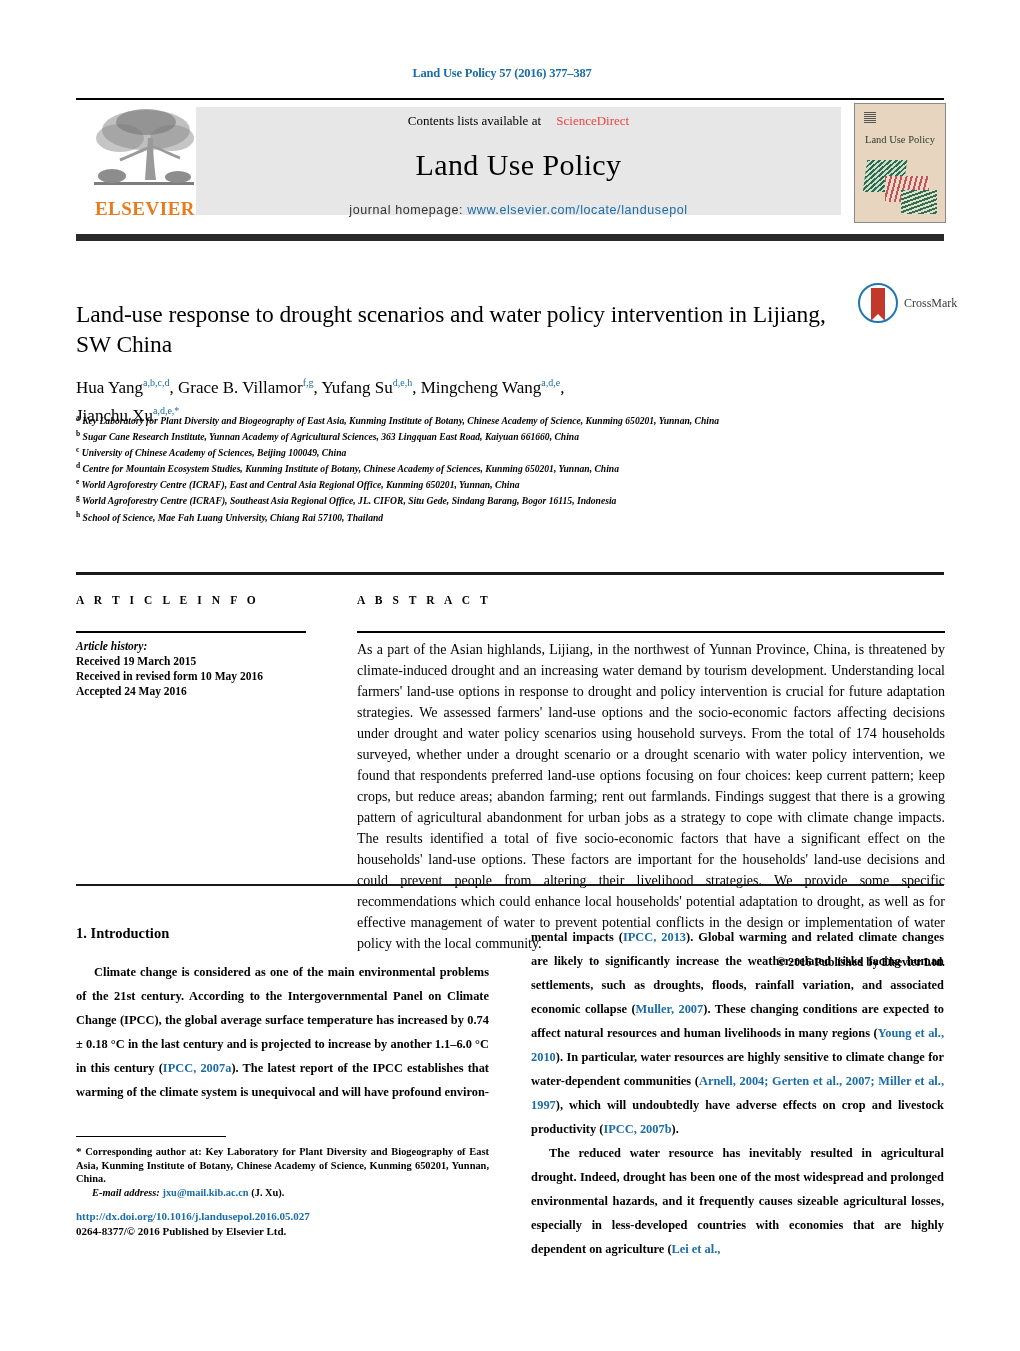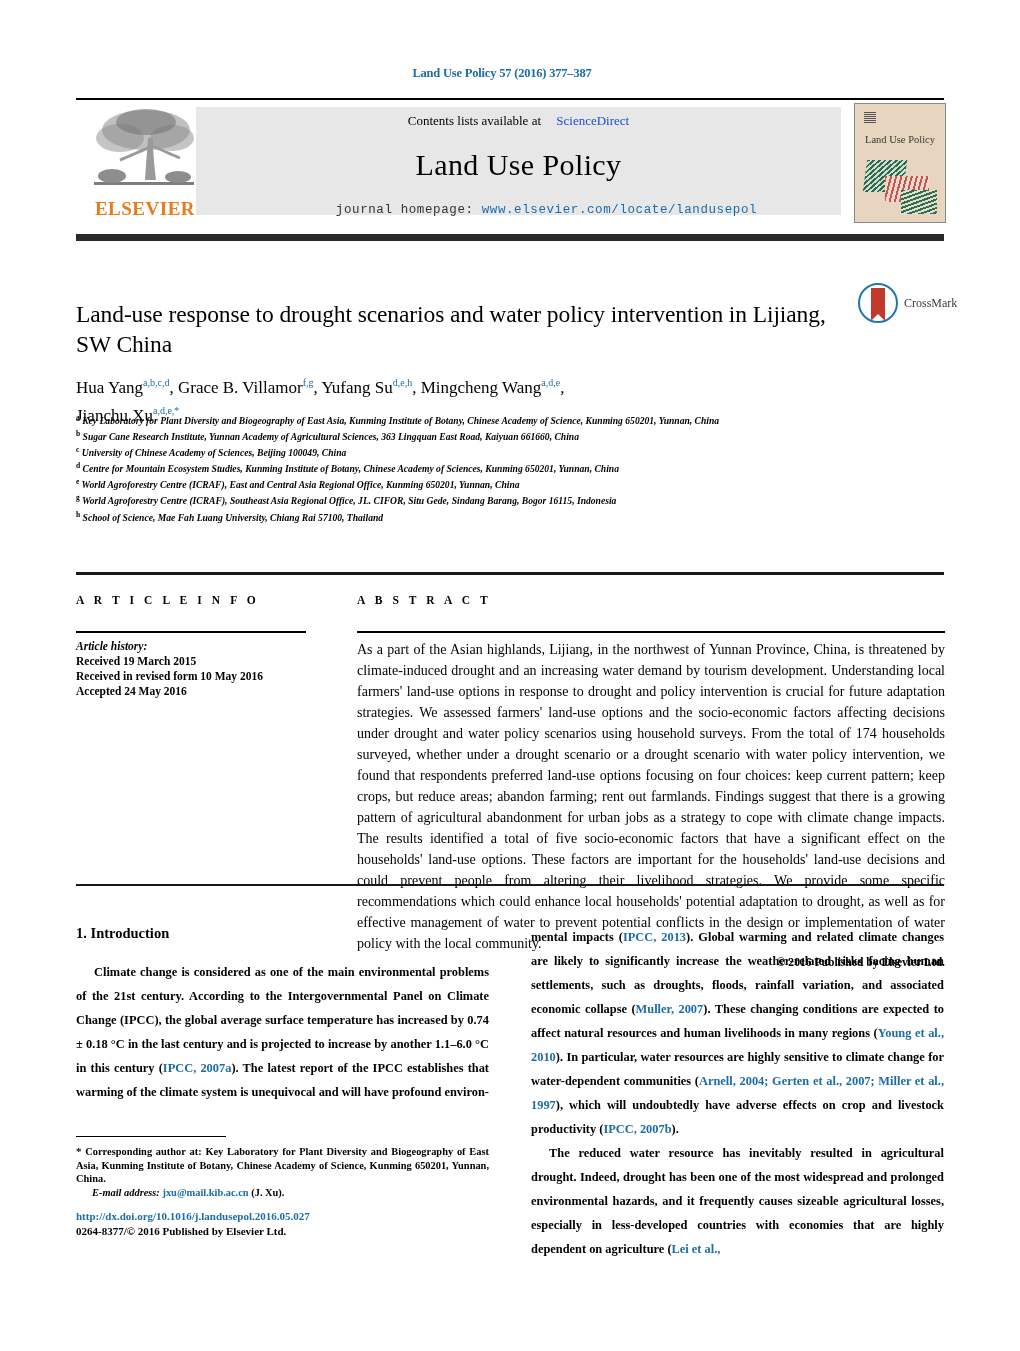--- a/index.html
+++ b/index.html
@@ -69,40 +69,39 @@
     background: #e7e7e7;
   }
   .contents-line {
     position: absolute;
     top: 113px;
     left: 196px;
     width: 645px;
     text-align: center;
     font-size: 13px;
   }
-  .contents-line .sd { color: #1d4ed8; margin-left: 12px; }
+  .contents-line .sd { color: #ef4444; margin-left: 12px; }
   .journal-title {
     position: absolute;
     top: 148px;
     left: 196px;
     width: 645px;
     text-align: center;
     font-size: 30px;
     letter-spacing: 0.4px;
   }
   .homepage-line {
     position: absolute;
     top: 203px;
     left: 196px;
     width: 645px;
     text-align: center;
     font-size: 12.5px;
     letter-spacing: 0.6px;
-    font-family: Liberation Mono, monospace;
-    padding-left: 28px;
+    font-family: Liberation Sans, sans-serif;
   }
   .homepage-line .lbl { color: #333; }
   .homepage-line .url { color: #1b6ca8; }
 
   .cover-thumb {
     position: absolute;
     top: 103px;
     left: 854px;
     width: 90px;
     height: 118px;

